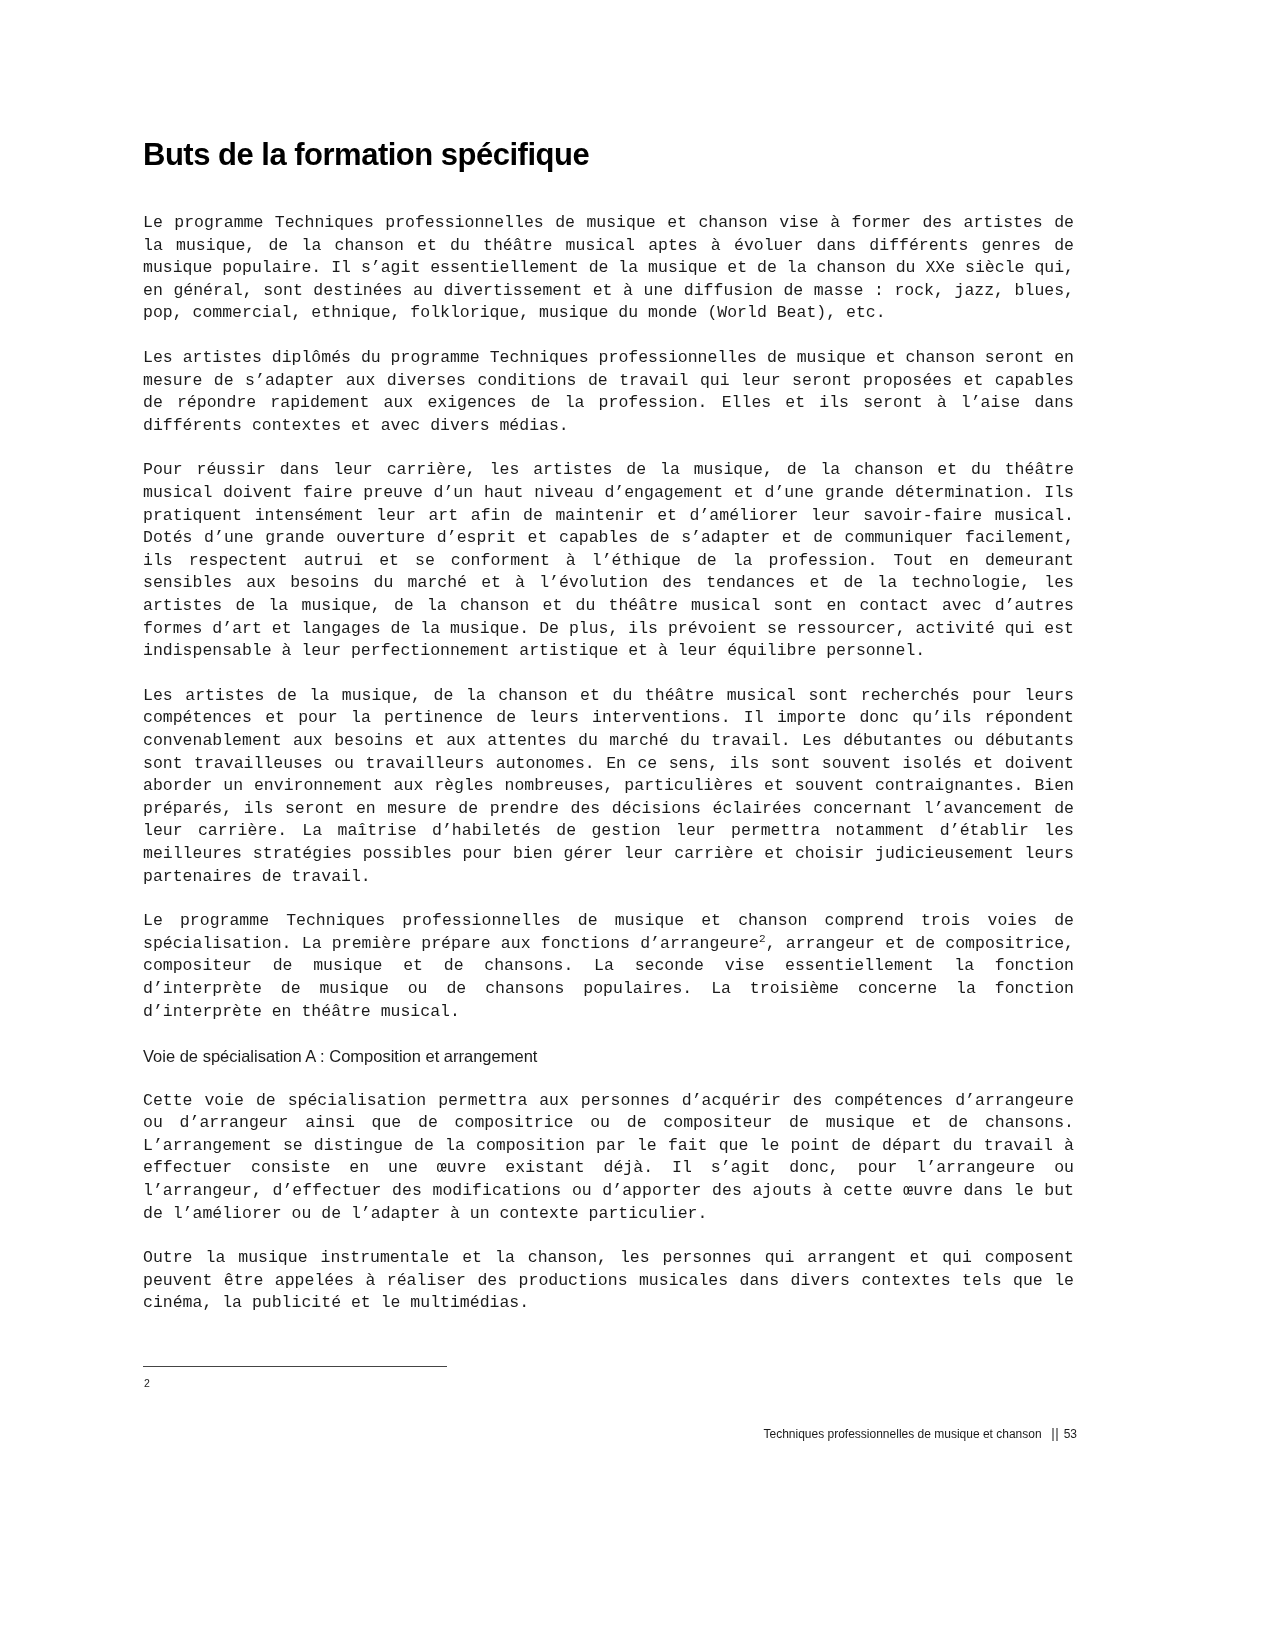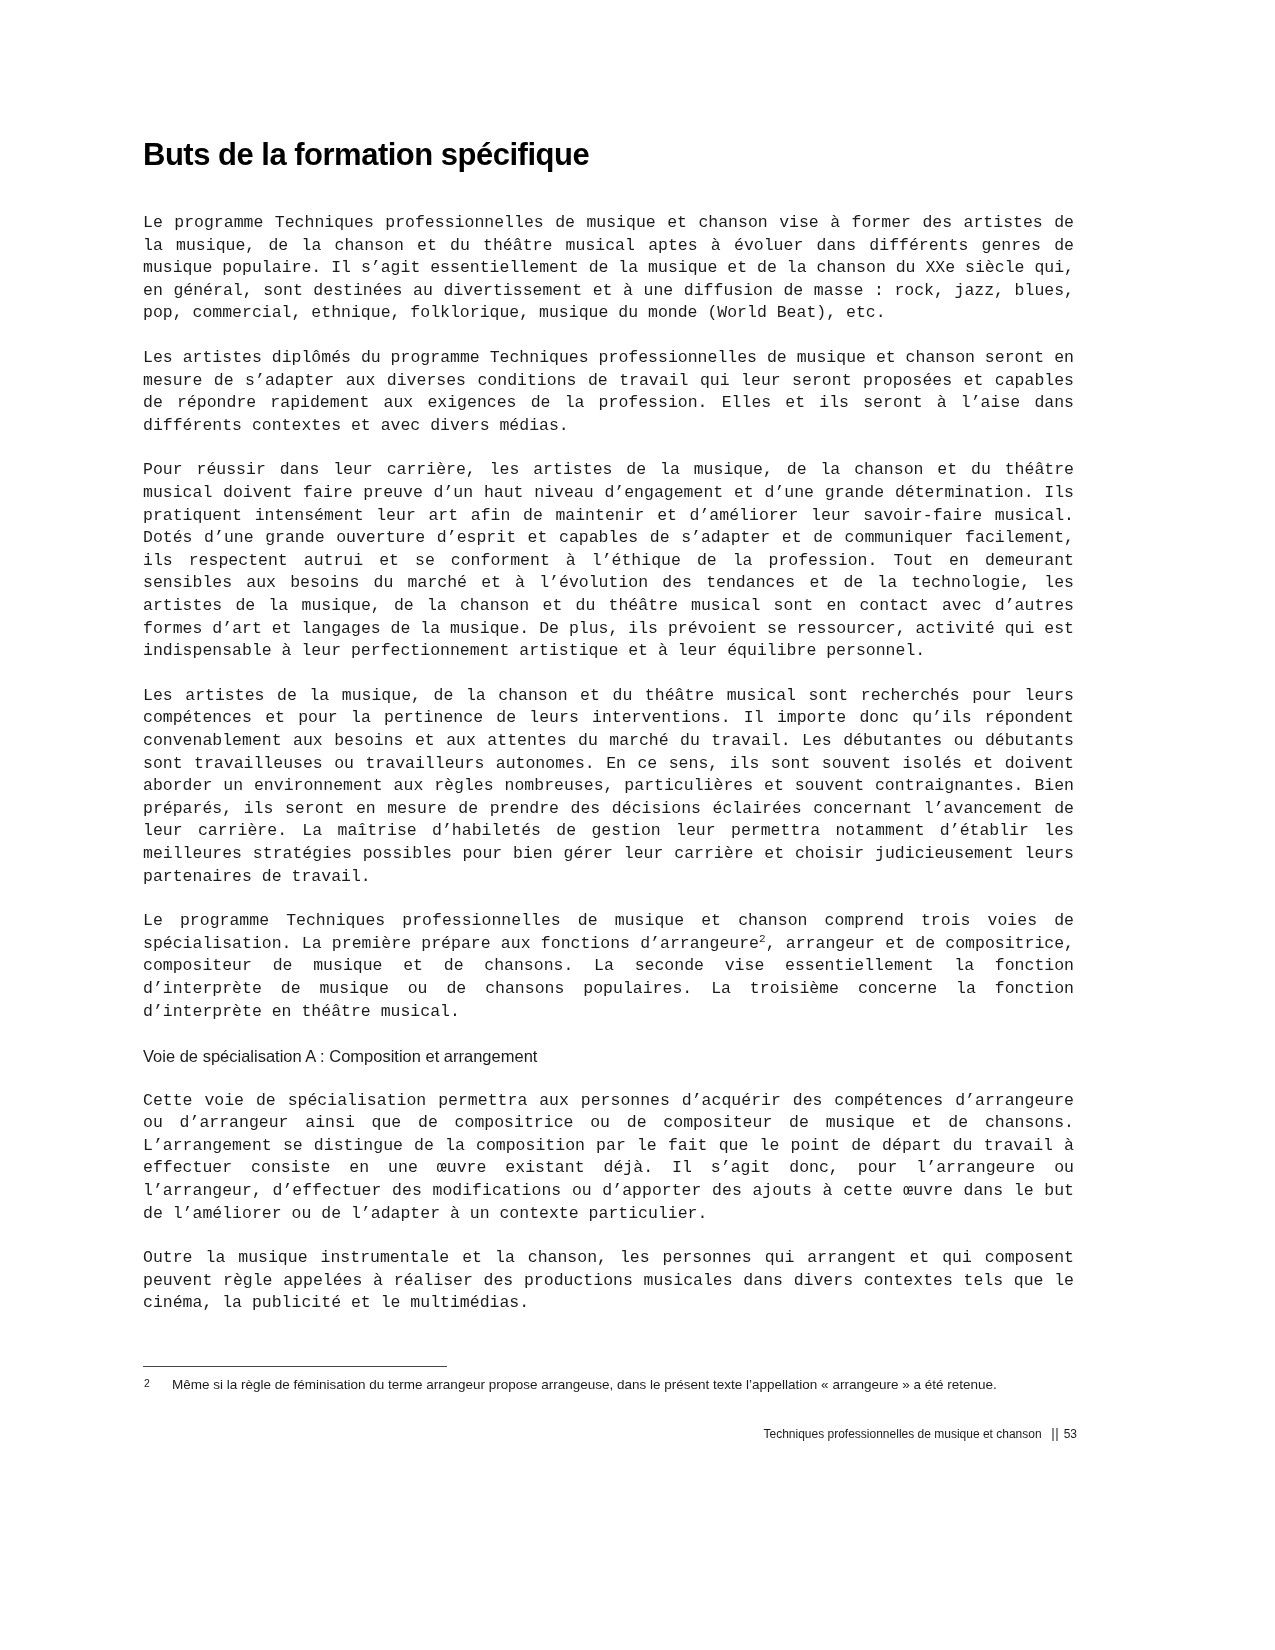--- a/index.html
+++ b/index.html
@@ -109,26 +109,26 @@
 
     <p class="body-text">Les artistes de la musique, de la chanson et du théâtre musical sont recherchés pour leurs compétences et pour la pertinence de leurs interventions. Il importe donc qu’ils répondent convenablement aux besoins et aux attentes du marché du travail. Les débutantes ou débutants sont travailleuses ou travailleurs autonomes. En ce sens, ils sont souvent isolés et doivent aborder un environnement aux règles nombreuses, particulières et souvent contraignantes. Bien préparés, ils seront en mesure de prendre des décisions éclairées concernant l’avancement de leur carrière. La maîtrise d’habiletés de gestion leur permettra notamment d’établir les meilleures stratégies possibles pour bien gérer leur carrière et choisir judicieusement leurs partenaires de travail.</p>
 
     <p class="body-text"><span>Le programme Techniques professionnelles de musique et chanson comprend trois voies de spécialisation. La première prépare aux fonctions d’arrangeure</span><sup class="note-ref">2</sup><span>, arrangeur et de compositrice, compositeur de musique et de chansons. La seconde vise essentiellement la fonction d’interprète de musique ou de chansons populaires. La troisième concerne la fonction d’interprète en théâtre musical.</span></p>
 
     <p class="subheading">Voie de spécialisation A : Composition et arrangement</p>
 
     <p class="body-text">Cette voie de spécialisation permettra aux personnes d’acquérir des compétences d’arrangeure ou d’arrangeur ainsi que de compositrice ou de compositeur de musique et de chansons. L’arrangement se distingue de la composition par le fait que le point de départ du travail à effectuer consiste en une œuvre existant déjà. Il s’agit donc, pour l’arrangeure ou l’arrangeur, d’effectuer des modifications ou d’apporter des ajouts à cette œuvre dans le but de l’améliorer ou de l’adapter à un contexte particulier.</p>
 
 
-    <p class="body-text">Outre la musique instrumentale et la chanson, les personnes qui arrangent et qui composent peuvent règle appelées à réaliser des productions musicales dans divers contextes tels que le cinéma, la publicité et le multimédias.</p>
+    <p class="body-text">Outre la musique instrumentale et la chanson, les personnes qui arrangent et qui composent peuvent être appelées à réaliser des productions musicales dans divers contextes tels que le cinéma, la publicité et le multimédias.</p>
 
   </div>
 
   <div class="footnote-area">
     <hr class="footnote-rule">
-    <div class="footnote"><sup class="note-marker">2</sup><span>Même si la règle de féminisation du terme arrangeur propose arrangeuse, dans le présent texte l’appellation « arrangeure » a été retenue.</span></div>
+    <div class="footnote"><sup class="note-marker">2</sup></div>
   </div>
 
   <div class="page-footer">
     <span>Techniques professionnelles de musique et chanson</span><span class="footer-bar"></span><span>53</span>
   </div>
 
 </div>
 
 </body></html>

